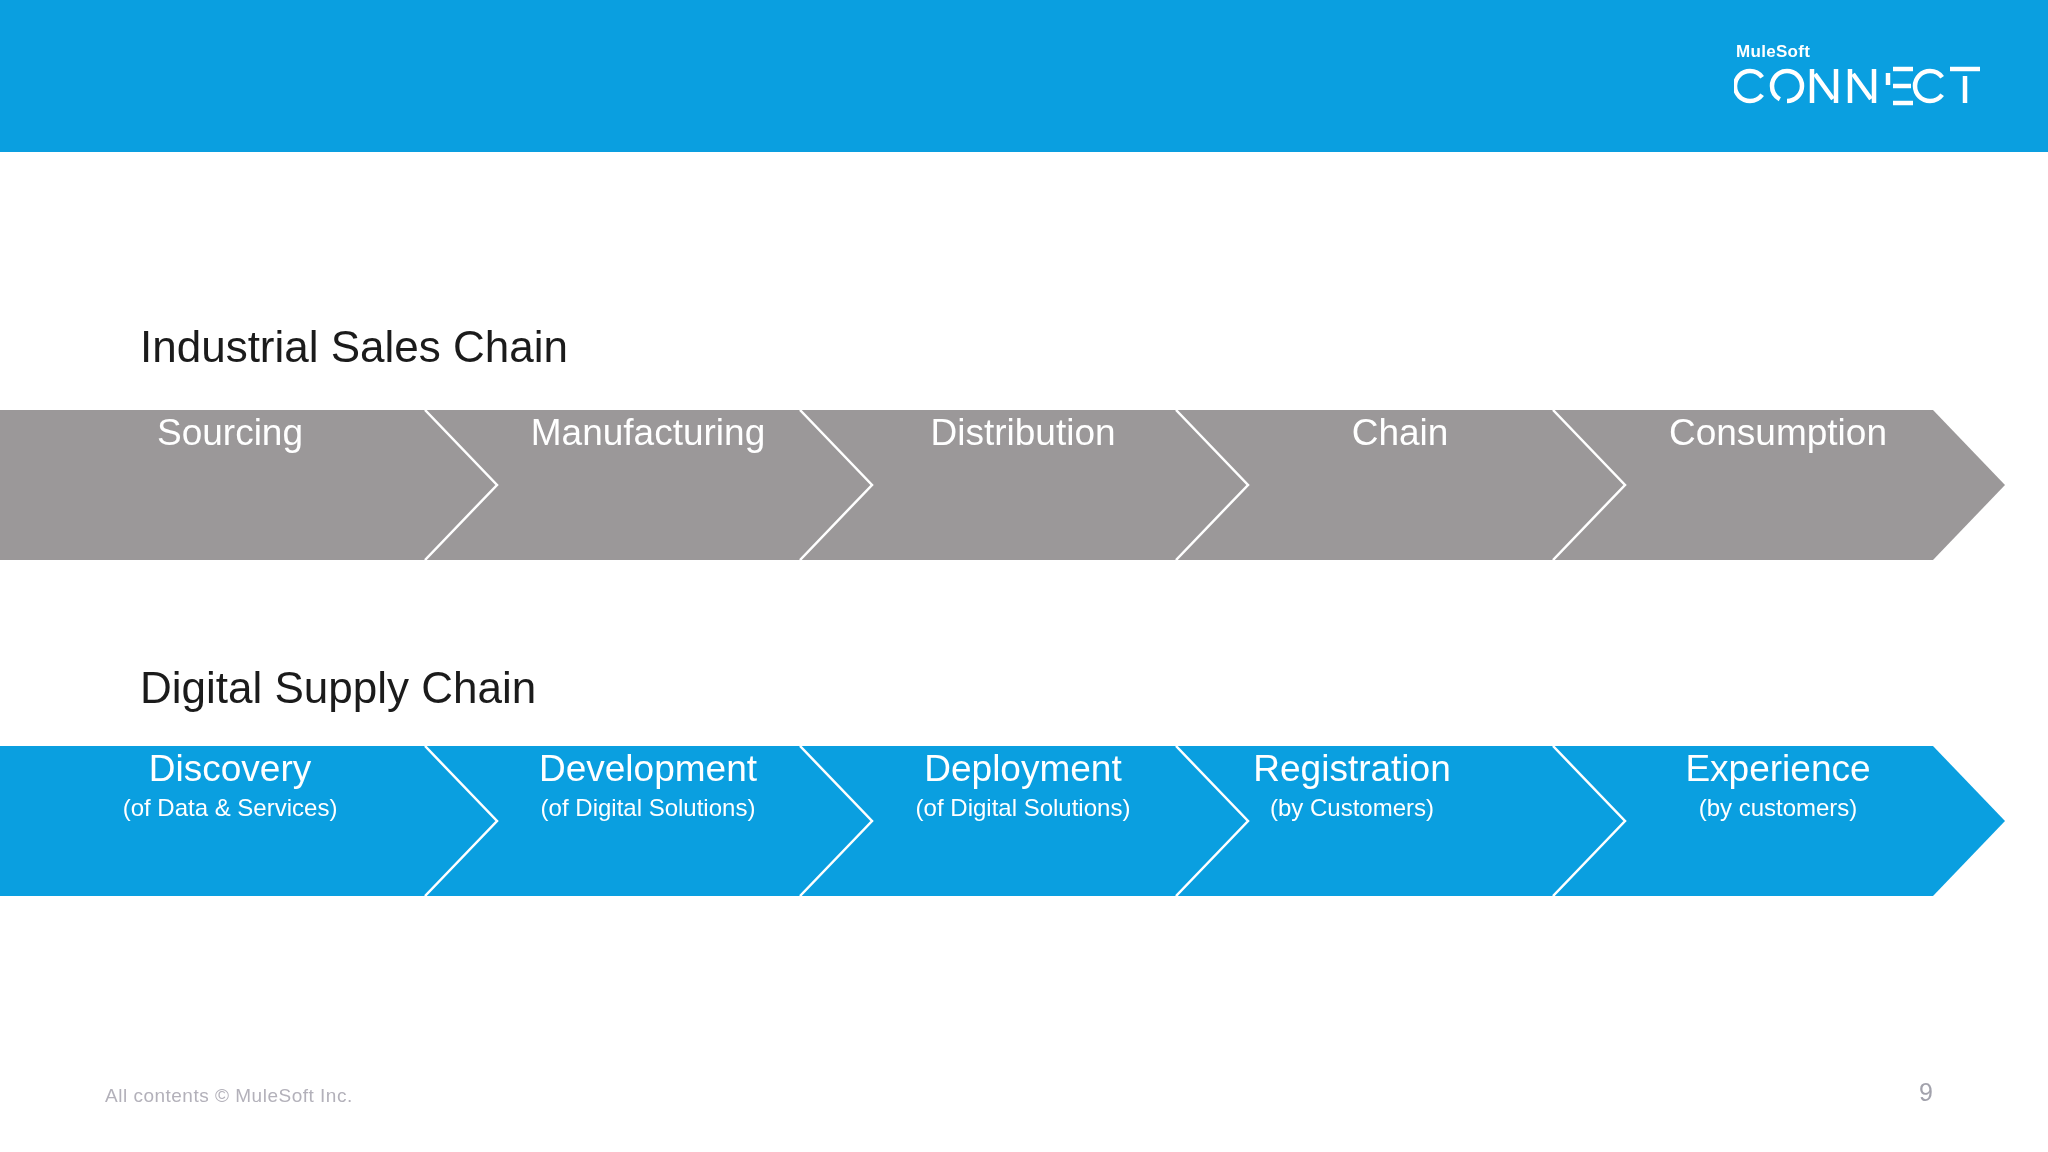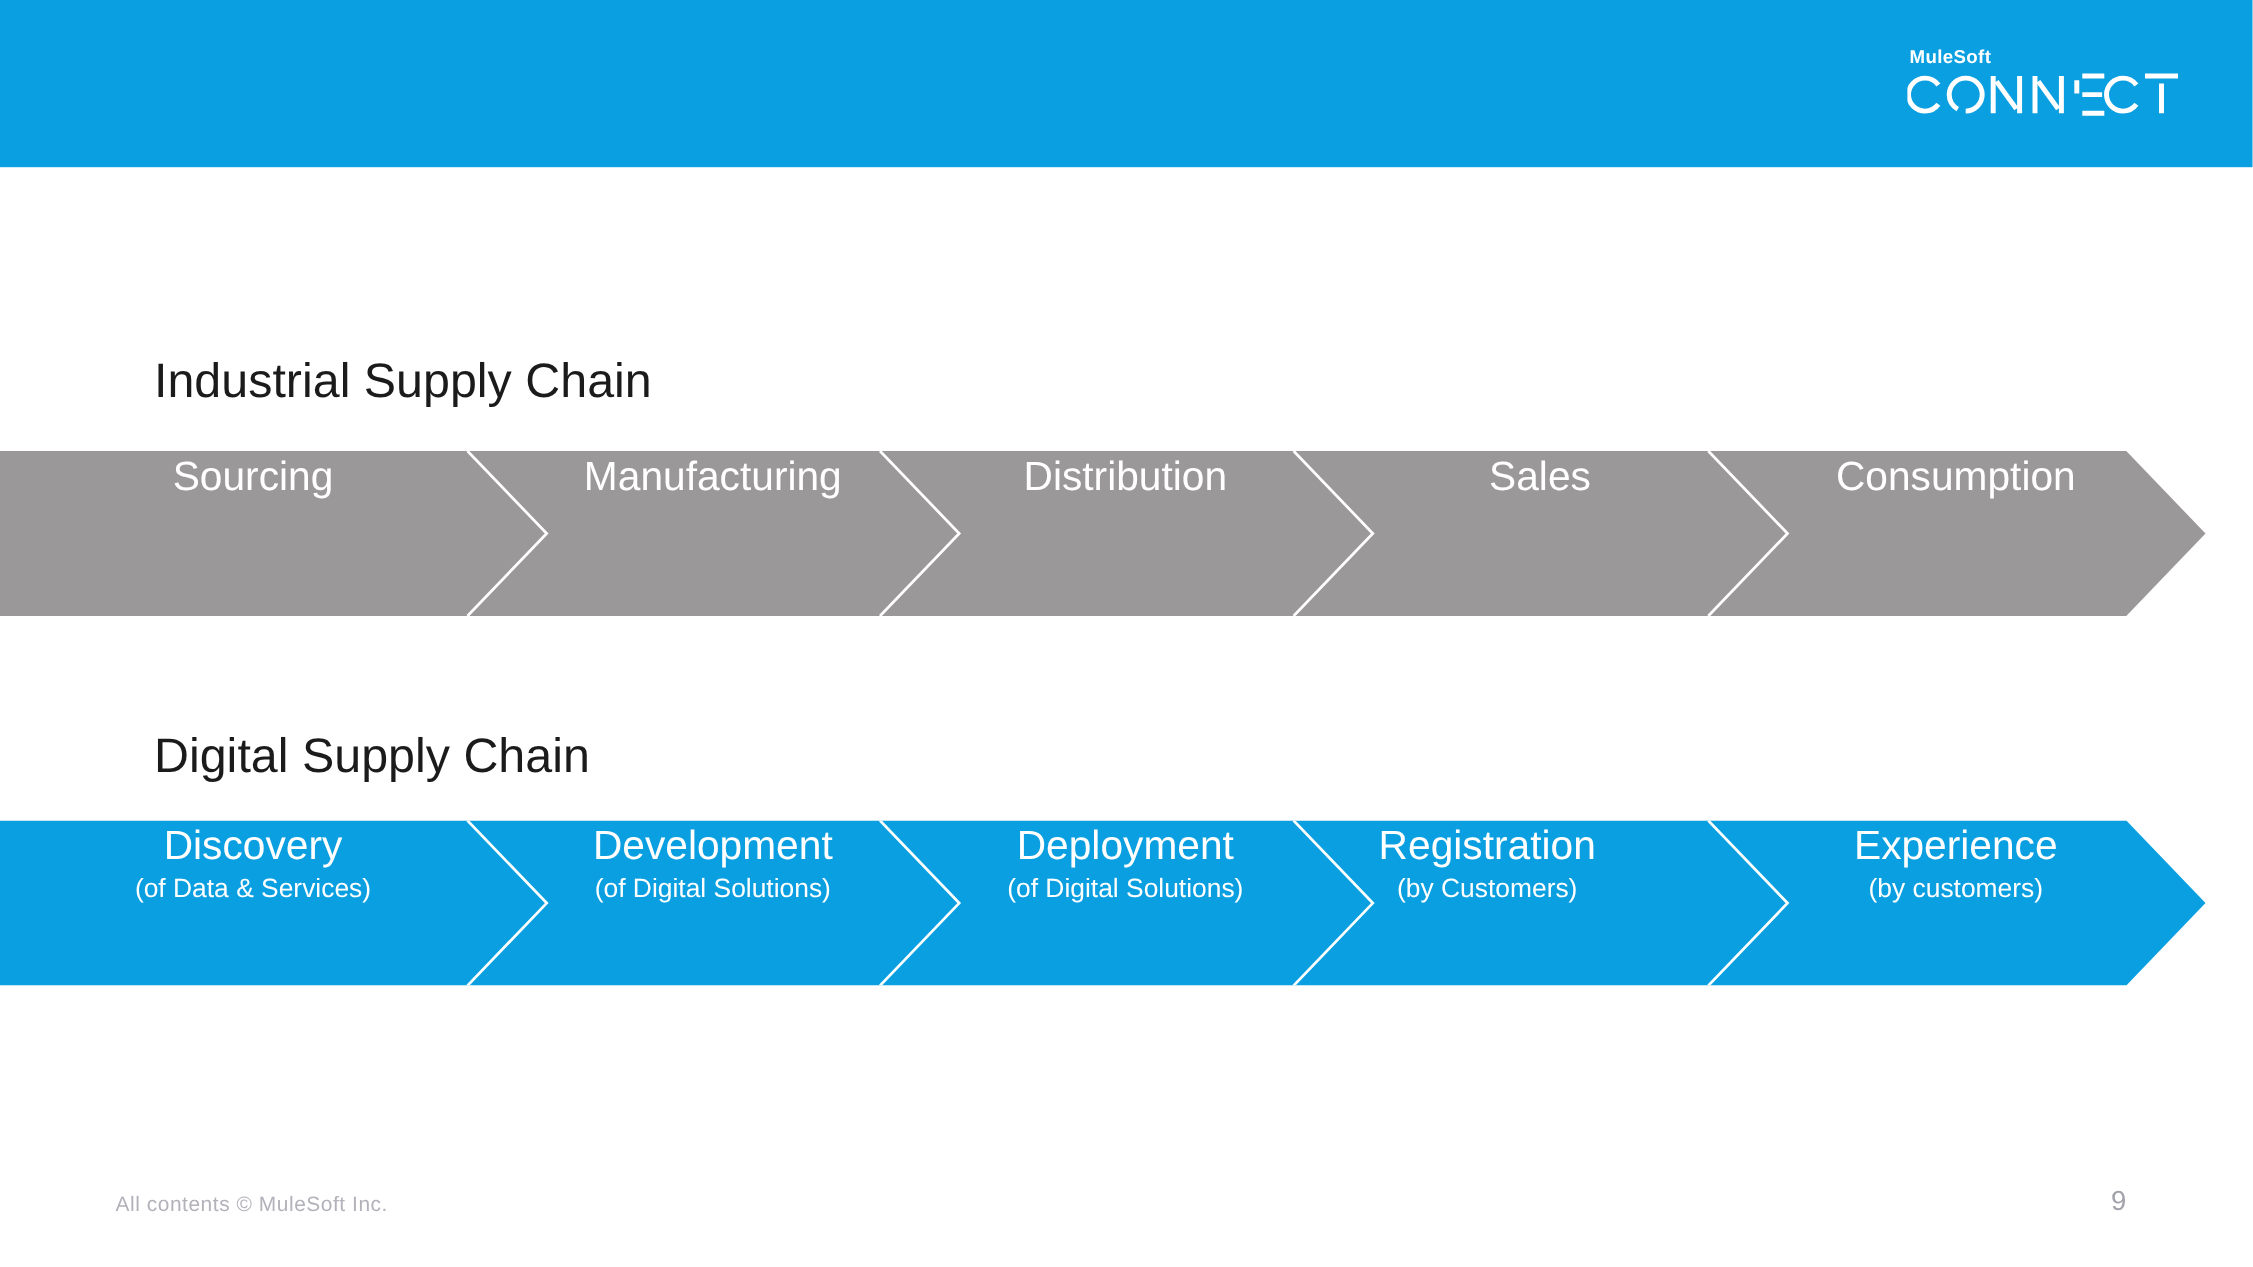--- a/index.html
+++ b/index.html
@@ -93,21 +93,21 @@
           <path d="M159,37 H179"></path>
 
         <circle cx="196" cy="20" r="15" pathLength="100" stroke-dasharray="80 20" stroke-dashoffset="-10"></circle>
 
         <path d="M216,3 H246"></path>
           <path d="M231,10 V37"></path>
       </svg>
     </div>
   </div>
 
-  <h2 class="section-heading heading-industrial">Industrial Supply Chain</h2>
+  <h2 class="section-heading heading-industrial">Industrial Sales Chain</h2>
 
   <div class="band band-industrial">
     <svg class="band-svg" viewBox="0 0 2048 150" preserveAspectRatio="none">
       <polygon points="0,0 1933,0 2005,75 1933,150 0,150" fill="#9b9899"></polygon>
       <g fill="none" stroke="#ffffff" stroke-width="2.5">
         <path d="M425,0 L497,75 L425,150"></path>
         <path d="M800,0 L872,75 L800,150"></path>
         <path d="M1176,0 L1248,75 L1176,150"></path>
         <path d="M1553,0 L1625,75 L1553,150"></path>
       </g>
@@ -119,21 +119,21 @@
 
   <div class="stage" style="left: 648px;">
     <div class="stage-label">Manufacturing</div>
   </div>
 
   <div class="stage" style="left: 1023px;">
     <div class="stage-label">Distribution</div>
   </div>
 
   <div class="stage" style="left: 1400px;">
-    <div class="stage-label">Sales</div>
+    <div class="stage-label">Chain</div>
   </div>
 
   <div class="stage" style="left: 1778px;">
     <div class="stage-label">Consumption</div>
   </div>
 </div>
   </div>
 
   <h2 class="section-heading heading-digital">Digital Supply Chain</h2>
 

